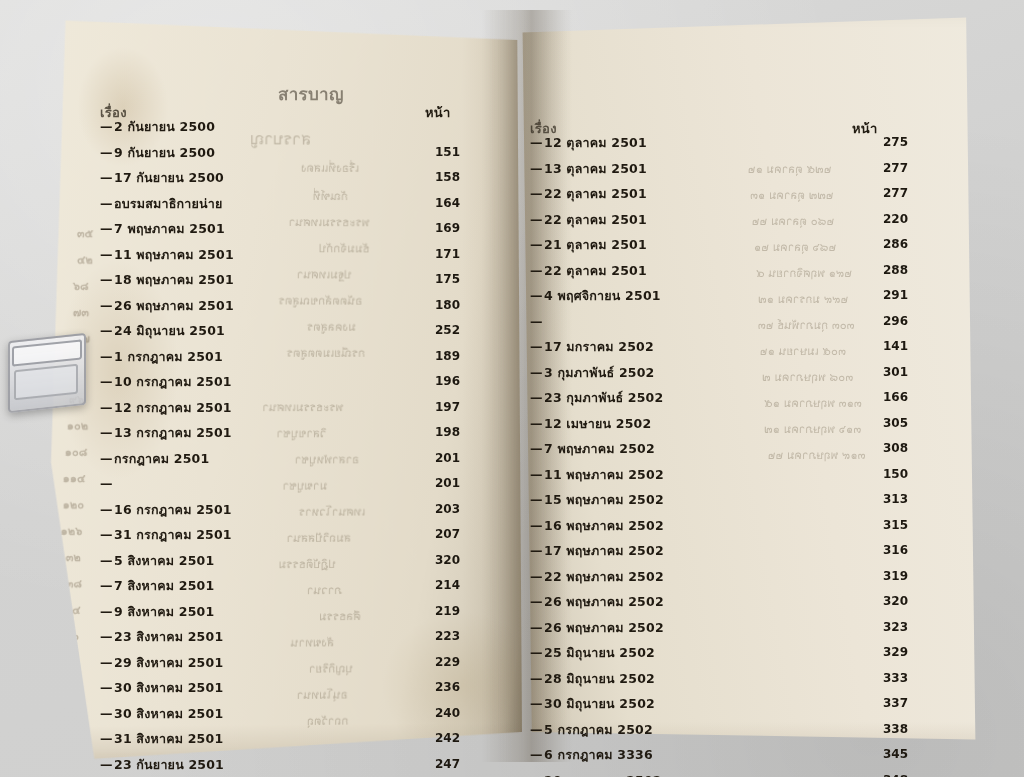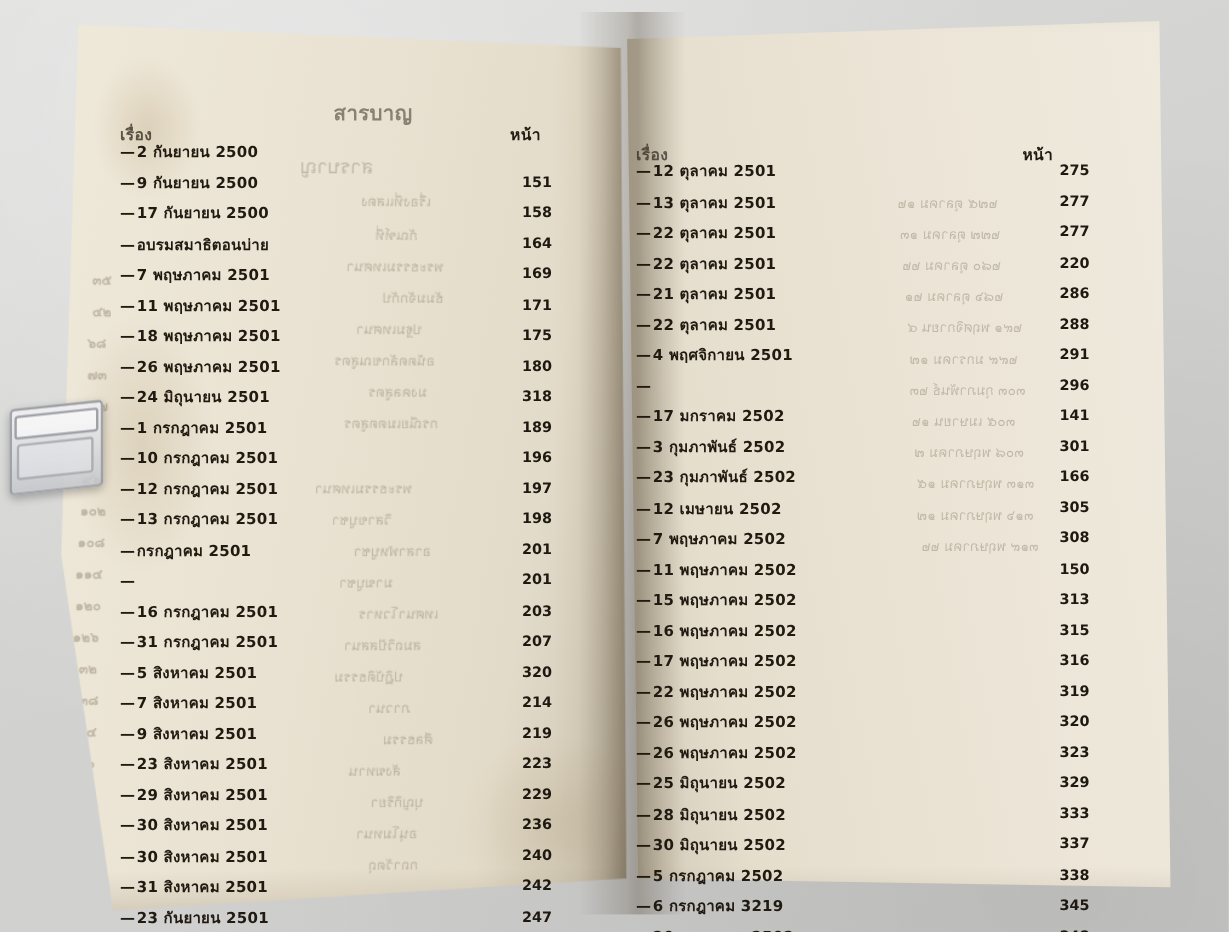--- a/index.html
+++ b/index.html
@@ -339,21 +339,21 @@
           <span class="entry-title">9 กันยายน 2500</span>
           <span class="entry-page">151</span>
         </li>
         <li>
           <span class="entry-dash">—</span>
           <span class="entry-title">17 กันยายน 2500</span>
           <span class="entry-page">158</span>
         </li>
         <li>
           <span class="entry-dash">—</span>
-          <span class="entry-title">อบรมสมาธิตอนบ่าย</span>
+          <span class="entry-title">อบรมสมาธิกายน่าย</span>
           <span class="entry-page">164</span>
         </li>
         <li>
           <span class="entry-dash">—</span>
           <span class="entry-title">7 พฤษภาคม 2501</span>
           <span class="entry-page">169</span>
         </li>
         <li>
           <span class="entry-dash">—</span>
           <span class="entry-title">11 พฤษภาคม 2501</span>
@@ -365,21 +365,21 @@
           <span class="entry-page">175</span>
         </li>
         <li>
           <span class="entry-dash">—</span>
           <span class="entry-title">26 พฤษภาคม 2501</span>
           <span class="entry-page">180</span>
         </li>
         <li>
           <span class="entry-dash">—</span>
           <span class="entry-title">24 มิถุนายน 2501</span>
-          <span class="entry-page">318</span>
+          <span class="entry-page">252</span>
         </li>
         <li>
           <span class="entry-dash">—</span>
           <span class="entry-title">1 กรกฎาคม 2501</span>
           <span class="entry-page">189</span>
         </li>
         <li>
           <span class="entry-dash">—</span>
           <span class="entry-title">10 กรกฎาคม 2501</span>
           <span class="entry-page">196</span>
@@ -581,21 +581,21 @@
           <span class="entry-title">30 มิถุนายน 2502</span>
           <span class="entry-page">337</span>
         </li>
         <li>
           <span class="entry-dash">—</span>
           <span class="entry-title">5 กรกฎาคม 2502</span>
           <span class="entry-page">338</span>
         </li>
         <li>
           <span class="entry-dash">—</span>
-          <span class="entry-title">6 กรกฎาคม 3219</span>
+          <span class="entry-title">6 กรกฎาคม 3336</span>
           <span class="entry-page">345</span>
         </li>
         <li>
           <span class="entry-dash">—</span>
           <span class="entry-title">20 กรกฎาคม 2502</span>
           <span class="entry-page">348</span>
         </li>
       </ul>
   </div>
 

